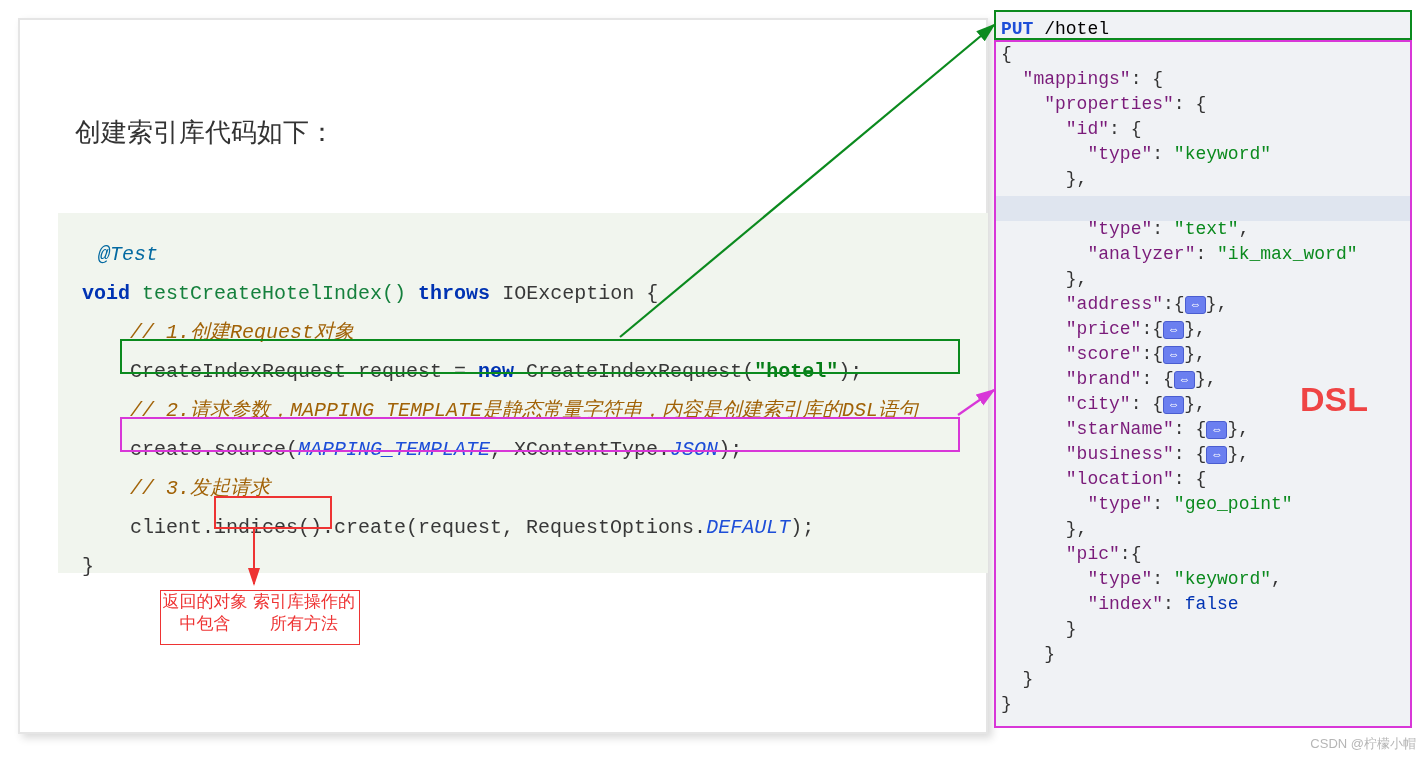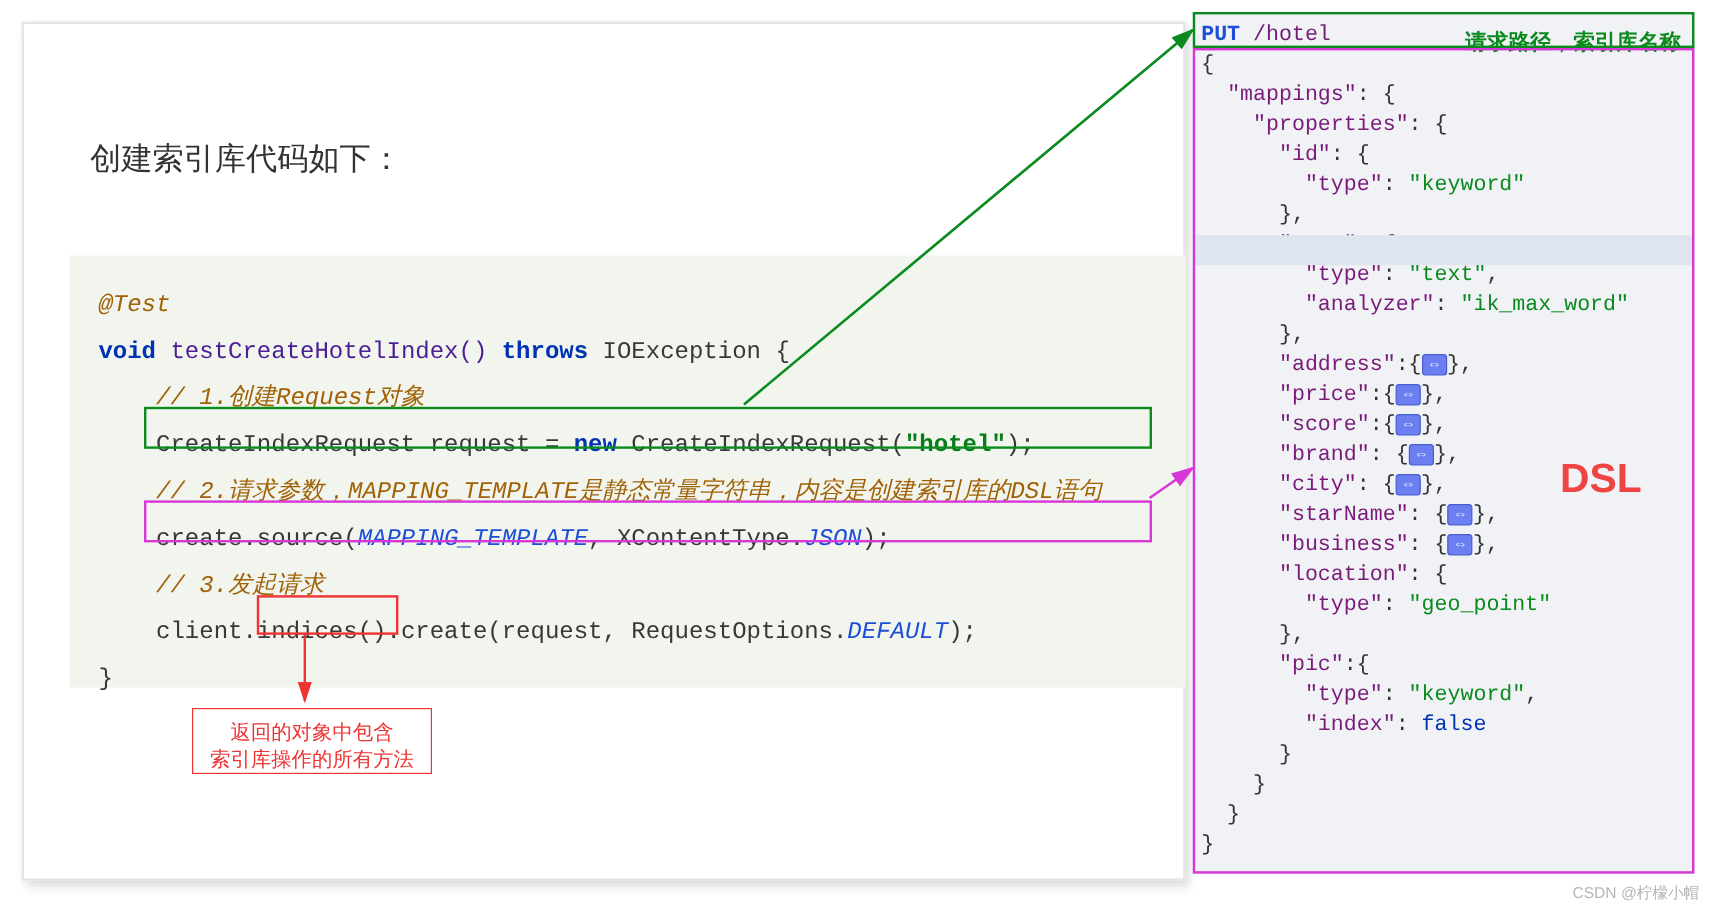--- a/index.html
+++ b/index.html
@@ -39,23 +39,23 @@
     width: 930px;
     height: 360px;
     background: #f1f5ee;
     font-family: "Consolas","Menlo","Courier New",monospace;
     font-size: 20px;
     line-height: 39px;
     color: #383838;
     padding: 22px 24px;
     white-space: pre;
   }
-  .kw-olive { color: #a16207; font-style: italic; }
+  .kw-olive { color: #0369a1; font-style: italic; margin-left: 16px; }
   .kw-blue { color: #0033b3; font-weight: 600; }
-  .kw-meth { color: #4c1d95; }
+  .kw-meth { color: #15803d; }
   .cm { color: #a16207; font-style: italic; }
   .str { color: #067d17; font-weight: 600; }
   .itc { color: #1d4ed8; font-style: italic; }
   .box-green {
     position: absolute;
     border: 2px solid #0b8a1e;
     pointer-events: none;
   }
   .box-mag {
     position: absolute;
@@ -71,21 +71,21 @@
     position: absolute;
     left: 140px;
     top: 570px;
     width: 200px;
     height: 55px;
     border: 1.5px solid #e33;
     color: #e33;
     font-size: 17px;
     text-align: center;
     display: flex;
-    flex-direction: column;
+    flex-direction: row;
     justify-content: flex-end;
     line-height: 22px;
   }
   .right-panel {
     position: absolute;
     left: 994px;
     top: 10px;
     width: 418px;
     height: 718px;
     background: #f0f2f5;
@@ -116,21 +116,21 @@
   }
   .right-code {
     padding: 6px 6px;
     color: #333;
     white-space: pre;
   }
   .jk { color: #7a1b7a; }
   .jv { color: #0b8a1e; }
   .jb { color: #0033b3; }
   .put { color: #1d4ed8; font-weight: 600; }
-  .path { color: #701a75; }
+  .path { color: #000000; }
   .hdr-label {
     position: absolute;
     right: 10px;
     top: 12px;
     color: #0b8a1e;
     font-weight: 700;
     font-size: 18px;
     font-family: "Microsoft YaHei", sans-serif;
   }
   .dsl-label {
@@ -229,21 +229,20 @@
       <span class="jk">"location"</span>: {
         <span class="jk">"type"</span>: <span class="jv">"geo_point"</span>
       },
       <span class="jk">"pic"</span>:{
         <span class="jk">"type"</span>: <span class="jv">"keyword"</span>,
         <span class="jk">"index"</span>: <span class="jb">false</span>
       }
     }
   }
 }</div>
-    <div class="hdr-label">请求路径，索引库名称</div>
   </div>
 
   <div class="right-header"></div>
   <div class="right-body-border"></div>
 
   <div class="dsl-label">DSL</div>
 
   <svg class="overlay">
     <defs>
       <marker id="ah-green" markerWidth="10" markerHeight="10" refX="8" refY="3" orient="auto">

